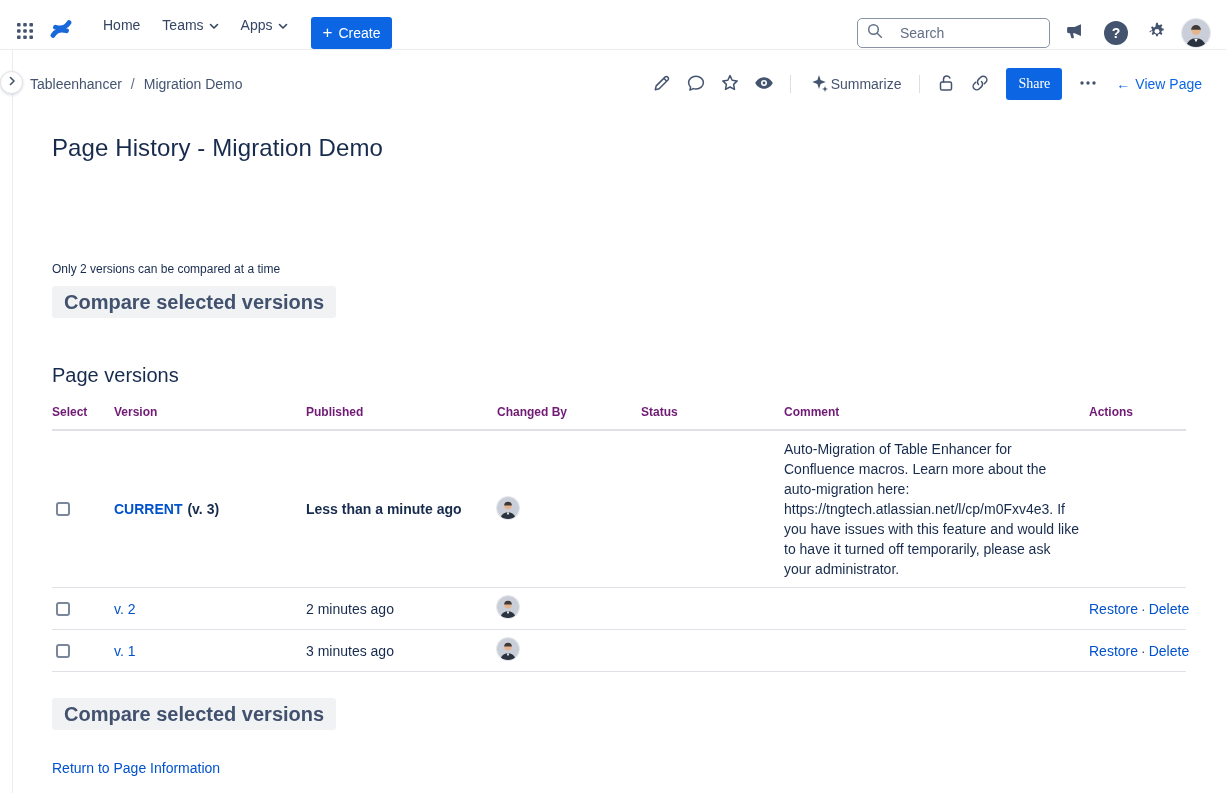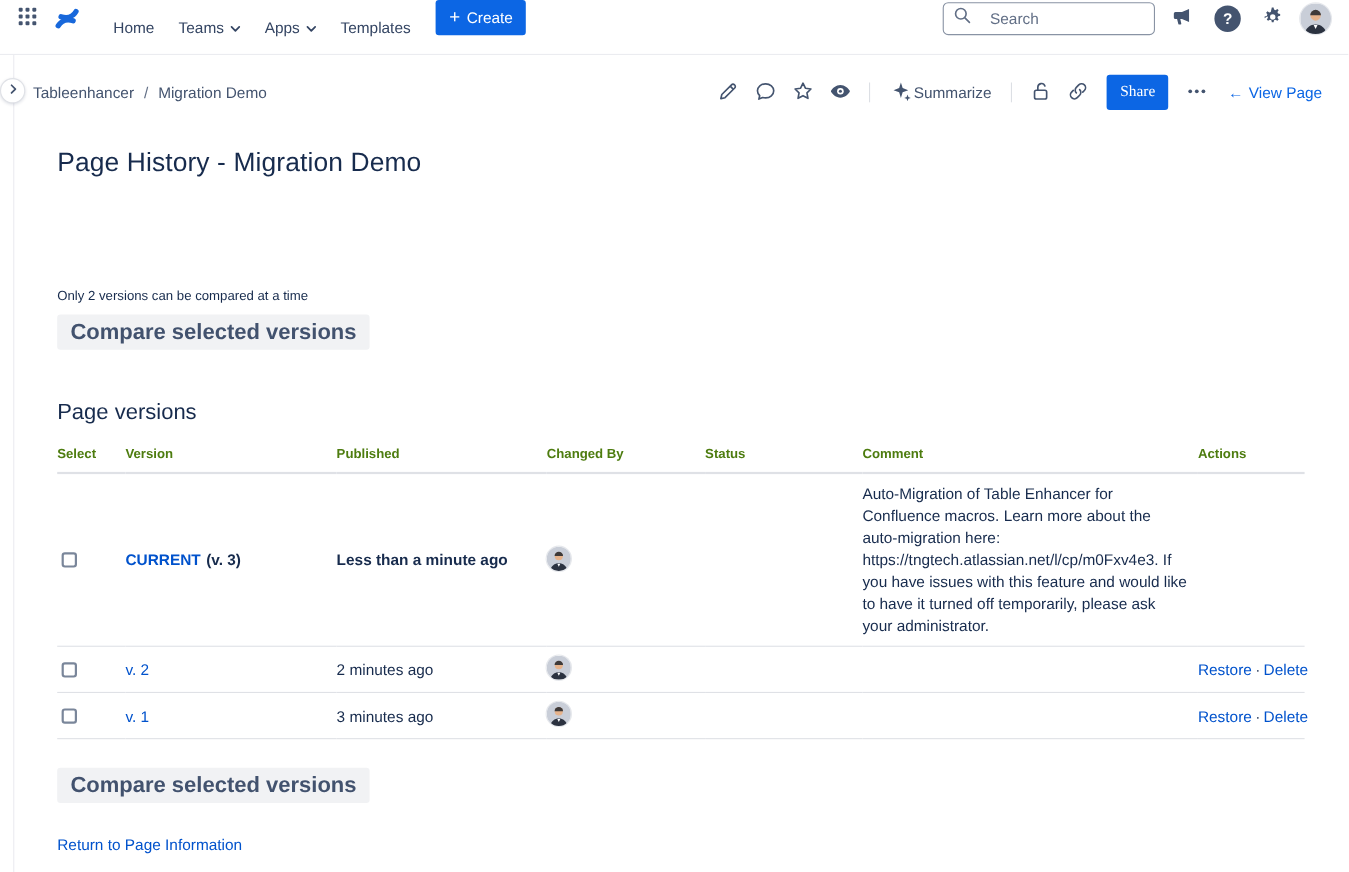--- a/index.html
+++ b/index.html
@@ -9,21 +9,21 @@
     background: #ffffff;
     color: #172B4D;
     overflow: hidden;
   }
   .screen { position: relative; width: 1226px; height: 793px; }
 
   
   .topnav {
     height: 50px;
     display: flex;
-    align-items: flex-start;
+    align-items: flex-end;
     padding: 0 16px 0 10px;
     border-bottom: 1px solid #EBECF0;
     background: #fff;
     position: relative;
     z-index: 3;
   }
   .icon-btn {
     display: flex; align-items: center; justify-content: center;
     border: none; background: transparent; cursor: pointer;
     border-radius: 3px; padding: 4px;
@@ -144,21 +144,21 @@
     background: #F1F2F4; color: #42526E;
     border: none; border-radius: 3px; cursor: pointer;
     font-size: 20px; font-weight: 600;
     font-family: "Liberation Sans", sans-serif;
   }
   .versions-heading { margin-top: 46px; font-size: 20px; font-weight: 500; color: #172B4D; }
 
   table.versions { width: 100%; border-collapse: collapse; table-layout: fixed; margin-top: 12px; }
   .versions th {
     text-align: left;
-    font-size: 12px; font-weight: 700; color: #4d7c0f;
+    font-size: 12px; font-weight: 700; color: #701a75;
     padding: 6px 8px 10px 0;
     border-bottom: 2px solid #DFE1E6;
   }
   .versions td {
     padding: 8px 8px 8px 0;
     border-bottom: 1px solid #DFE1E6;
     vertical-align: middle;
     font-size: 14px; color: #172B4D;
   }
   .checkbox {
@@ -223,23 +223,20 @@
         <span><svg width="10" height="7" viewBox="0 0 10 7">
               <polyline points="1.5,1.5 5,5 8.5,1.5" fill="none" stroke="currentColor" stroke-width="1.6" stroke-linecap="round" stroke-linejoin="round"></polyline>
             </svg></span>
       </button>
       <button class="nav-item">
         <span>Apps</span>
         <span><svg width="10" height="7" viewBox="0 0 10 7">
               <polyline points="1.5,1.5 5,5 8.5,1.5" fill="none" stroke="currentColor" stroke-width="1.6" stroke-linecap="round" stroke-linejoin="round"></polyline>
             </svg></span>
       </button>
-      <button class="nav-item">
-        <span>Templates</span>
-      </button>
     </div>
 
     <button class="create-btn">
       <span class="create-plus">+</span>
       <span>Create</span>
     </button>
 
     <div class="topnav-right">
       <div class="search-box">
         <span>

